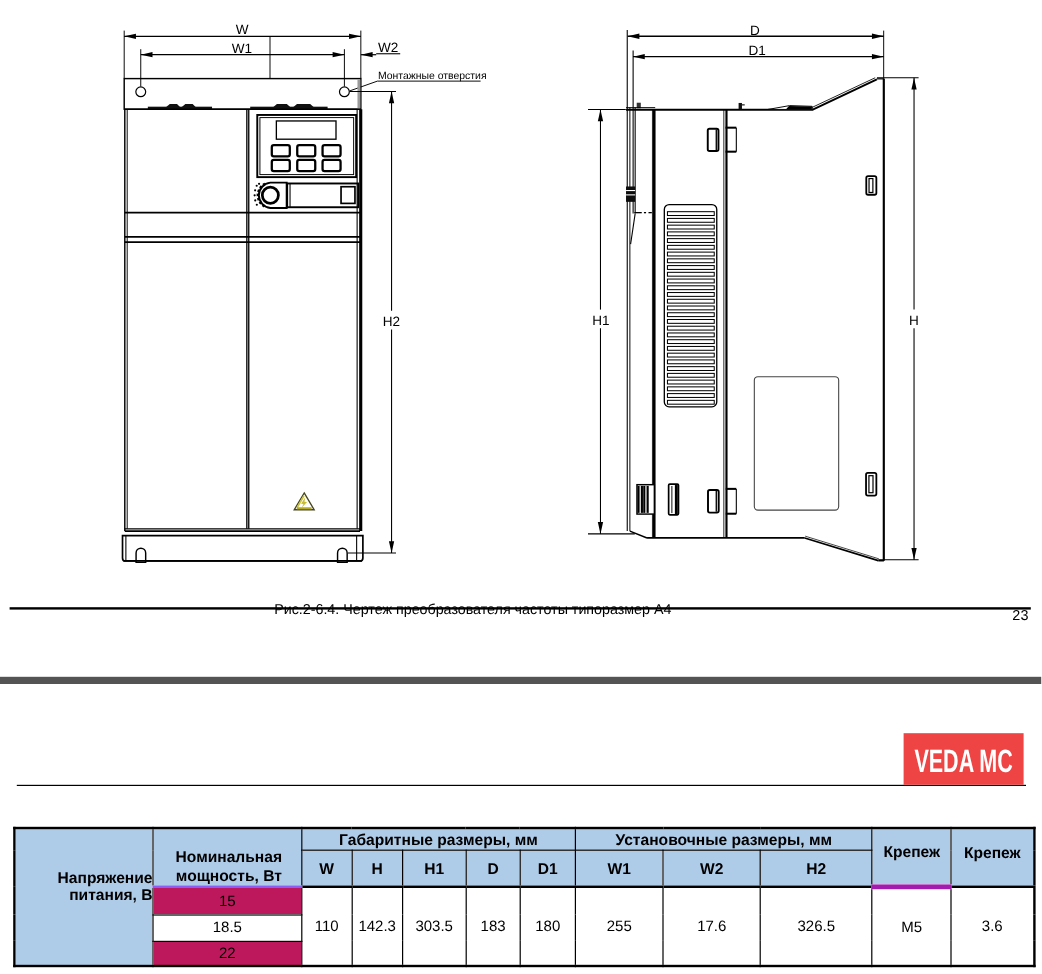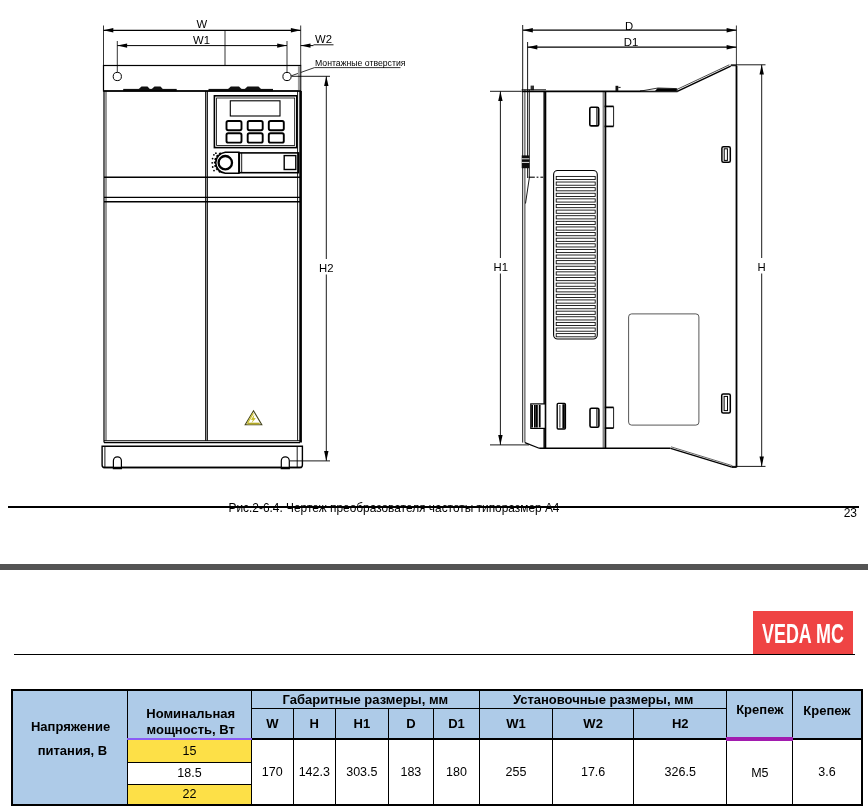--- a/index.html
+++ b/index.html
@@ -2,21 +2,21 @@
 <html><head>
 <meta charset="utf-8">
 <style>
   html,body{margin:0;padding:0;background:#fff;}
   #page{position:relative;width:868px;height:812px;background:#fff;overflow:hidden;
         font-family:"Liberation Sans", sans-serif;color:#000;}
   .abs{position:absolute;}
   table.dim{border-collapse:collapse;table-layout:fixed;}
   table.dim td{border:1px solid #000;padding:0;overflow:hidden;}
   .blue{background:#aecbe8;}
-  .gray{background:#fde047;}
+  .gray{background:#be185d;}
   .hb{font-weight:bold;font-size:13px;}
   .hbb{border-bottom:2px solid #000 !important;}
   .num{font-size:12.5px;}
   td{text-align:center;vertical-align:middle;}
 </style>
 </head>
 <body>
 <div id="page">
 
 <svg id="draw" class="abs" style="left:0;top:0" width="868" height="540" viewBox="0 0 868 540">
@@ -368,42 +368,42 @@
         <col style="width:46px">
         <col style="width:73px">
 <col style="width:81px">
         <col style="width:93px">
         <col style="width:66px">
         <col style="width:68.5px">
 </colgroup>
 <tbody>
 
 <tr style="height:15px;">
-<td class="blue hb" rowspan="5" style="line-height:24px;text-align:center;padding-left:1.5px;padding-bottom:17px;">Напряжение<br>&nbsp;питания, В</td>
+<td class="blue hb" rowspan="5" style="line-height:14px;text-align:right;padding-left:1.5px;padding-bottom:17px;">Напряжение<br>&nbsp;питания, В</td>
 <td class="blue hb" rowspan="2" style="text-align:center;vertical-align:top;padding-left:2.5px;padding-top:15px;line-height:16px;border-bottom:2px solid #8b5cf6;">Номинальная<br>мощность, Вт</td>
 <td class="blue hb" colspan="5">Габаритные размеры, мм</td>
 <td class="blue hb" colspan="3">Установочные размеры, мм</td>
 <td class="blue hb" rowspan="2" style="padding-bottom:9px;border-bottom:4px solid #a21caf;">Крепеж</td>
 <td class="blue hb" rowspan="2" style="padding-bottom:9px;border-bottom:2px solid #000;">Крепеж</td>
 </tr>
 
 <tr style="height:27px;">
 <td class="blue hb hbb">W</td>
           <td class="blue hb hbb">H</td>
           <td class="blue hb hbb">H1</td>
           <td class="blue hb hbb">D</td>
           <td class="blue hb hbb">D1</td>
 <td class="blue hb hbb">W1</td>
           <td class="blue hb hbb">W2</td>
           <td class="blue hb hbb">H2</td>
 </tr>
 
 <tr style="height:23px;">
 <td class="gray num">15</td>
-<td class="num" rowspan="3">170</td>
+<td class="num" rowspan="3">110</td>
           <td class="num" rowspan="3">142.3</td>
           <td class="num" rowspan="3">303.5</td>
           <td class="num" rowspan="3">183</td>
           <td class="num" rowspan="3">180</td>
 <td class="num" rowspan="3">255</td>
           <td class="num" rowspan="3">17.6</td>
           <td class="num" rowspan="3">326.5</td>
 <td class="num" rowspan="3">M5</td>
           <td class="num" rowspan="3">3.6</td>
 </tr>

